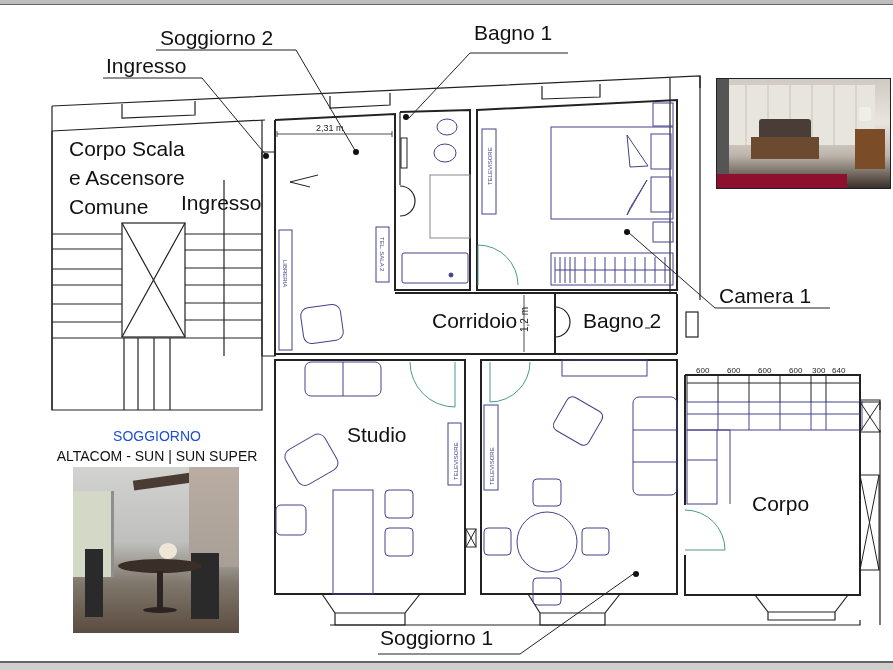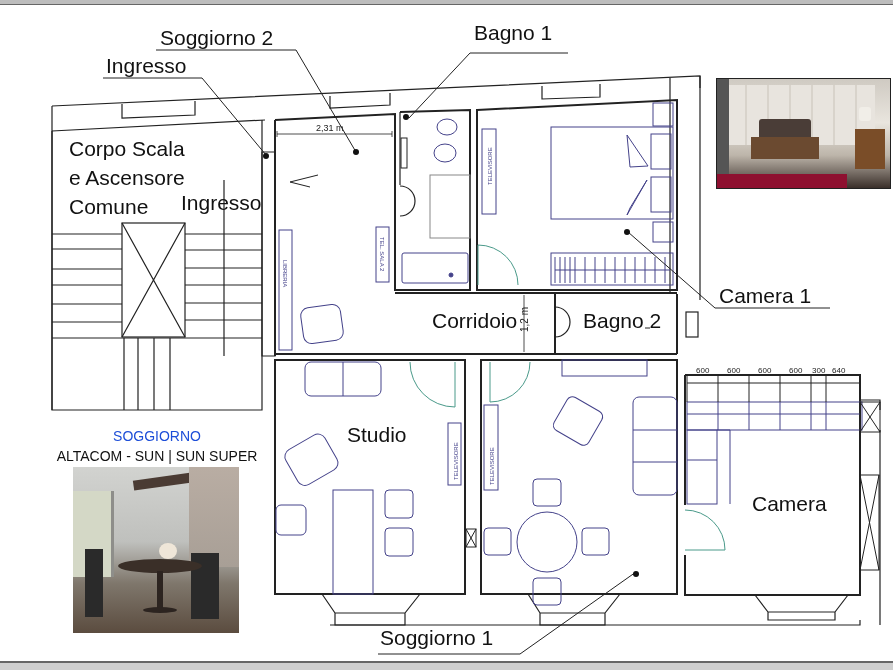--- a/index.html
+++ b/index.html
@@ -202,21 +202,21 @@
 <div class="lbl big" style="left:106px;top:55px;">Ingresso</div>
 <div class="lbl big" style="left:474px;top:22px;">Bagno 1</div>
 <div class="lbl big" style="left:69px;top:138px;">Corpo Scala</div>
 <div class="lbl big" style="left:69px;top:167px;">e Ascensore</div>
 <div class="lbl big" style="left:69px;top:196px;">Comune</div>
 <div class="lbl big" style="left:181px;top:192px;">Ingresso</div>
 <div class="lbl big" style="left:719px;top:285px;">Camera 1</div>
 <div class="lbl big" style="left:388px;top:310px;margin-left:44px;">Corridoio</div>
 <div class="lbl big" style="left:583px;top:310px;">Bagno 2</div>
 <div class="lbl big" style="left:347px;top:424px;">Studio</div>
-<div class="lbl big" style="left:752px;top:493px;">Camera</div>
+<div class="lbl big" style="left:752px;top:493px;">Corpo</div>
 <div class="lbl big" style="left:380px;top:627px;">Soggiorno 1</div>
 
 <div class="photo bed-photo">
   <div class="wall"></div>
     <div class="dark"></div>
     <div class="head"></div>
     <div class="bed"></div>
   <div class="lamp"></div>
     <div class="dresser"></div>
     <div class="rug"></div>

